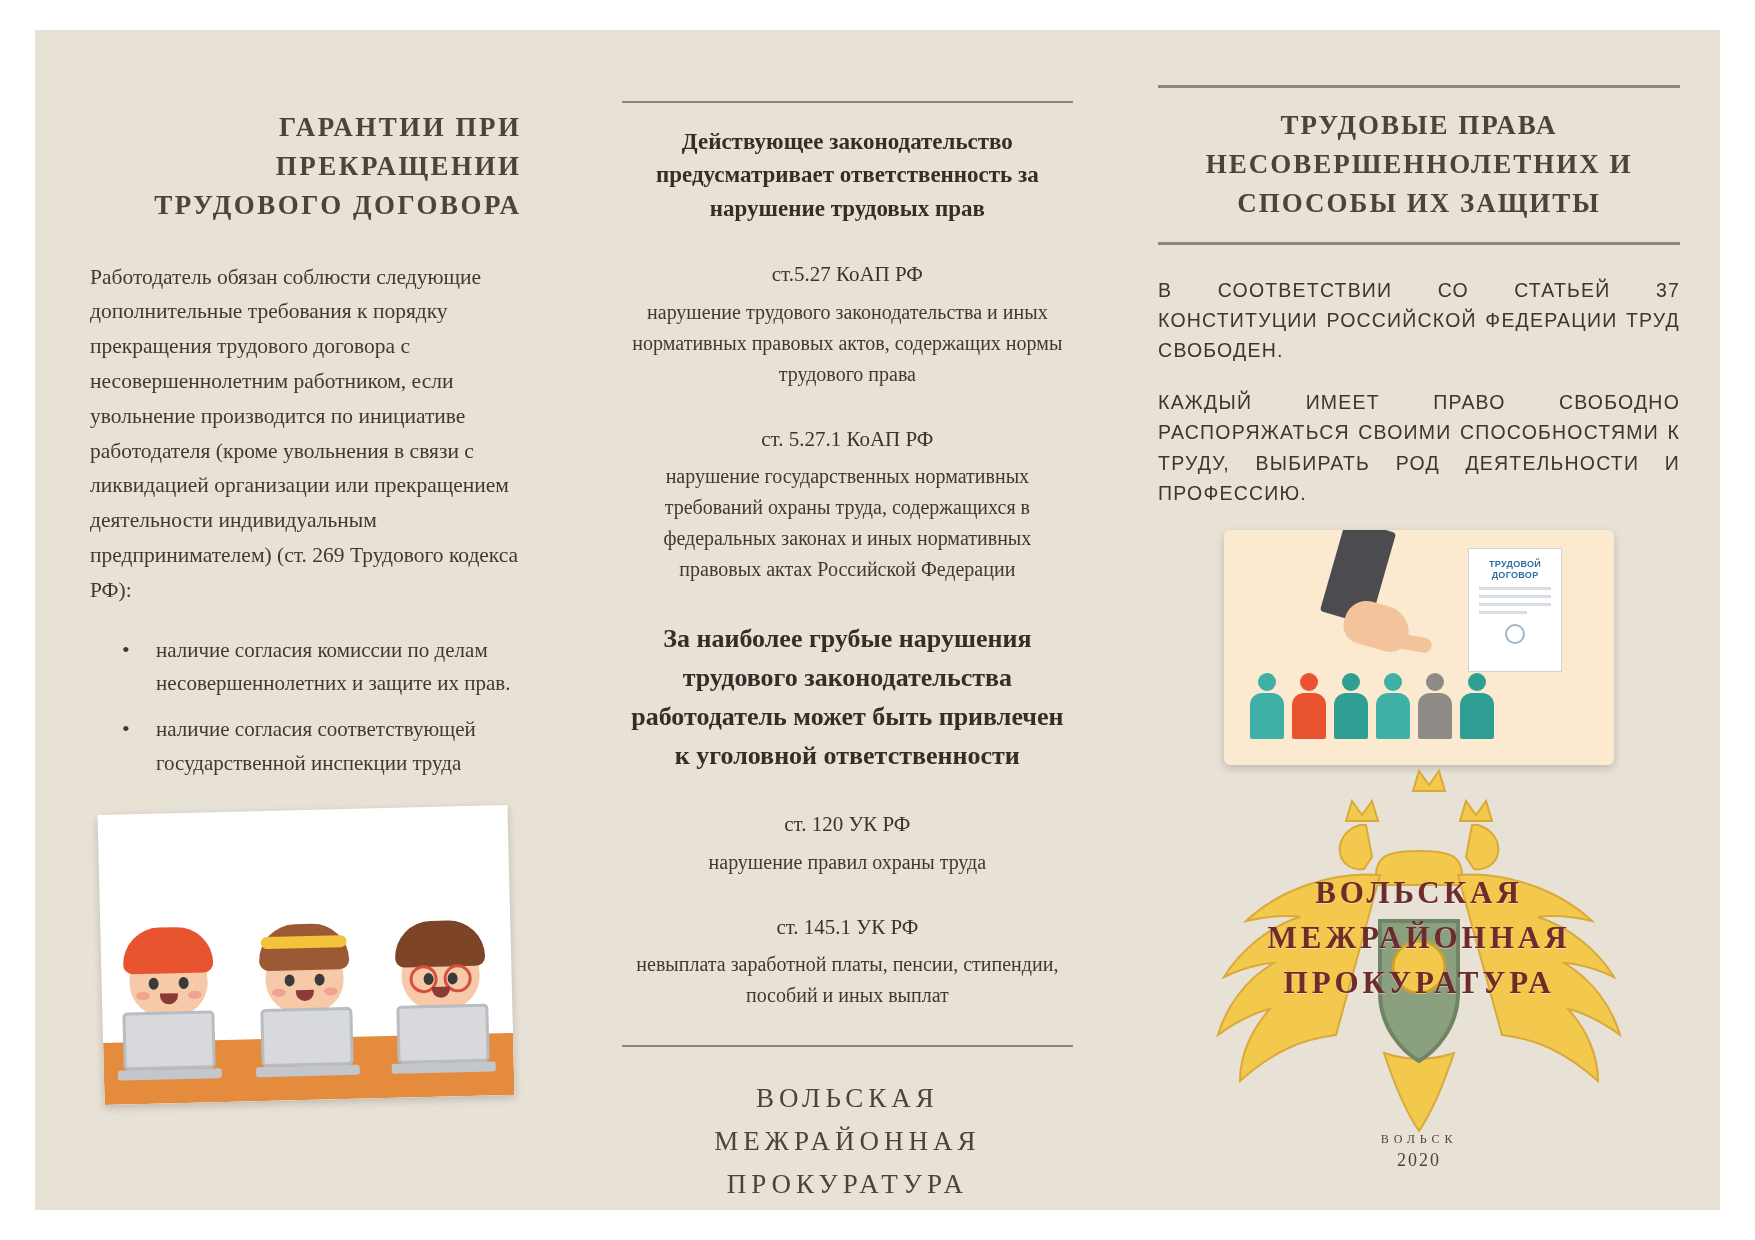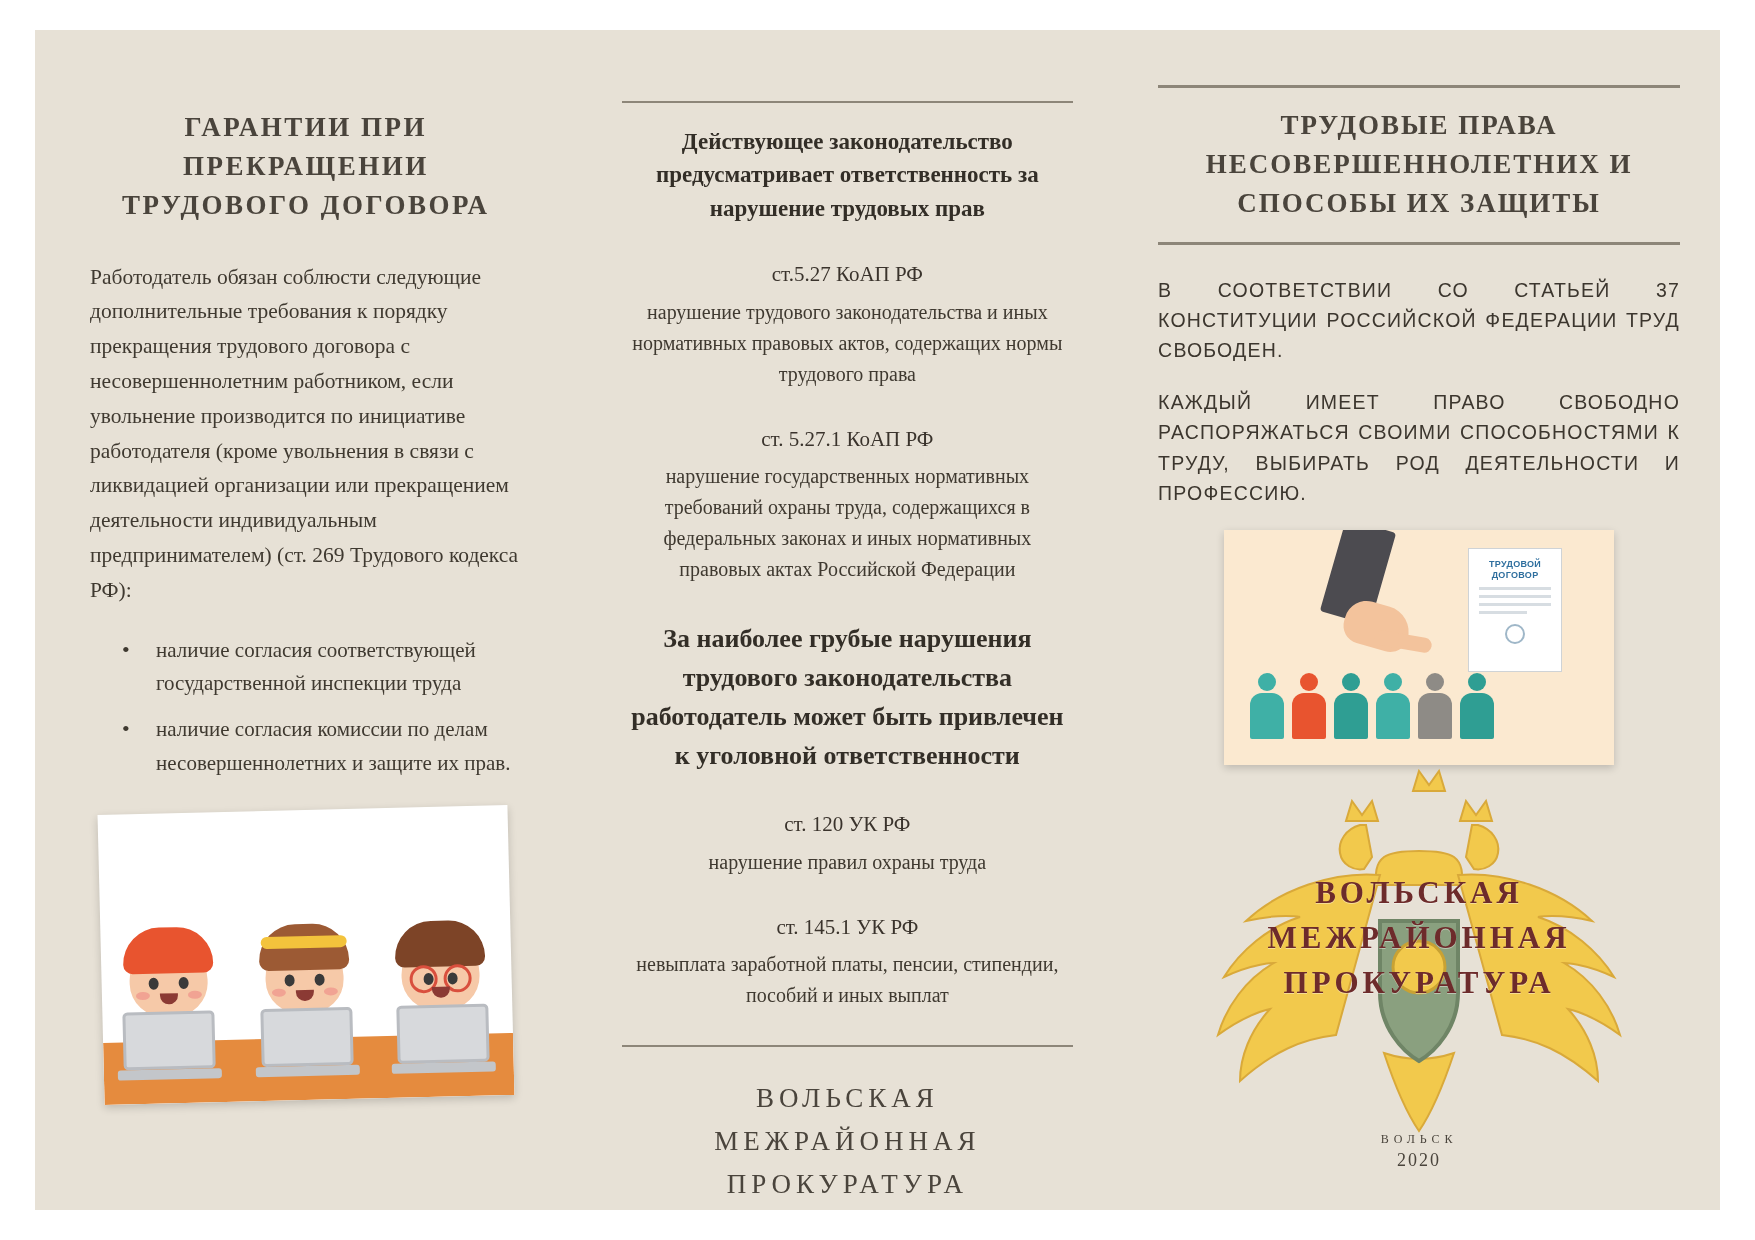--- a/index.html
+++ b/index.html
@@ -41,21 +41,21 @@
     text-align: center;
   }
   .panel-right {
     width: 606px;
     margin-right: 5px;
     padding: 55px 40px 20px 40px;
   }
 
   
   .left-title {
-    text-align: center;
+    text-align: right;
     font-size: 27px;
     letter-spacing: 2.5px;
     line-height: 1.45;
     color: #4a443c;
     margin-bottom: 34px;
   }
   .left-body p {
     font-size: 21.5px;
     line-height: 1.62;
     margin: 0;
@@ -236,20 +236,21 @@
   .right-body p { margin: 0 0 22px 0; }
 
   .hand-card {
     width: 390px;
     height: 235px;
     background: #fbe9d0;
     margin: 16px auto 0 auto;
     position: relative;
     box-shadow: 0 3px 8px rgba(0,0,0,0.18);
     overflow: hidden;
+    border-radius: 6px;
   }
   .doc-sheet {
     position: absolute;
     right: 52px; top: 18px;
     width: 92px; height: 122px;
     background: #ffffff;
     border: 1px solid #cfd3d6;
   }
   .doc-sheet .dt {
     font-family: "Liberation Sans", sans-serif;
@@ -343,22 +344,22 @@
 <body>
 
 <div class="brochure">
 
   <section class="panel panel-left">
     <h1 class="left-title">ГАРАНТИИ ПРИ ПРЕКРАЩЕНИИ ТРУДОВОГО ДОГОВОРА</h1>
 
     <div class="left-body">
       <p>Работодатель обязан соблюсти следующие дополнительные требования к порядку прекращения трудового договора с несовершеннолетним работником, если увольнение производится по инициативе работодателя (кроме увольнения в связи с ликвидацией организации или прекращением деятельности индивидуальным предпринимателем) (ст. 269 Трудового кодекса РФ):</p>
       <ul class="left-list">
+        <li>наличие согласия комиссии по делам несовершеннолетних и защите их прав.</li>
         <li>наличие согласия соответствующей государственной инспекции труда</li>
-        <li>наличие согласия комиссии по делам несовершеннолетних и защите их прав.</li>
       </ul>
     </div>
 
     <div class="kids-card">
       <div class="kids-desk"></div>
 
       <div class="kid" style="left:24px;">
         <div class="head">
           <div class="hair" style="background:#e8542f;"></div>
           <div class="eye l"></div>

